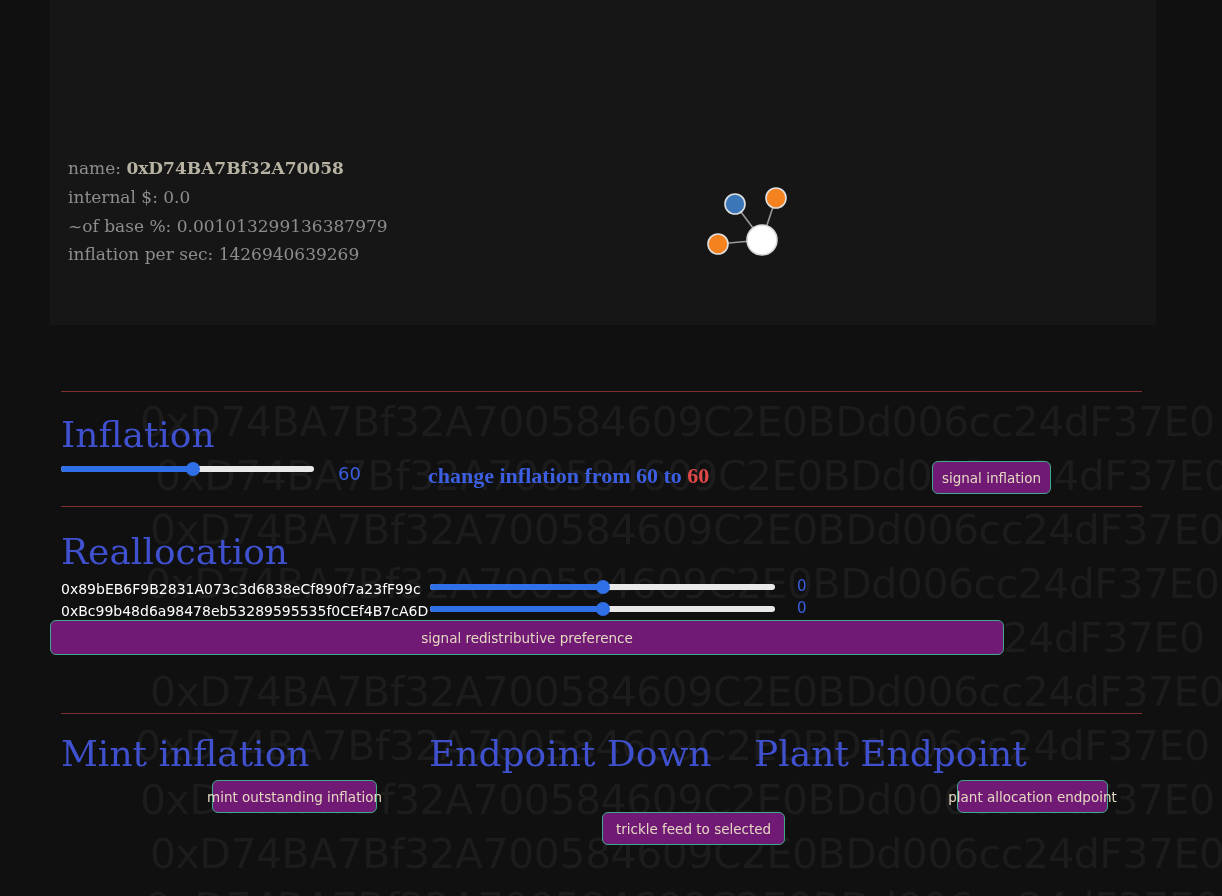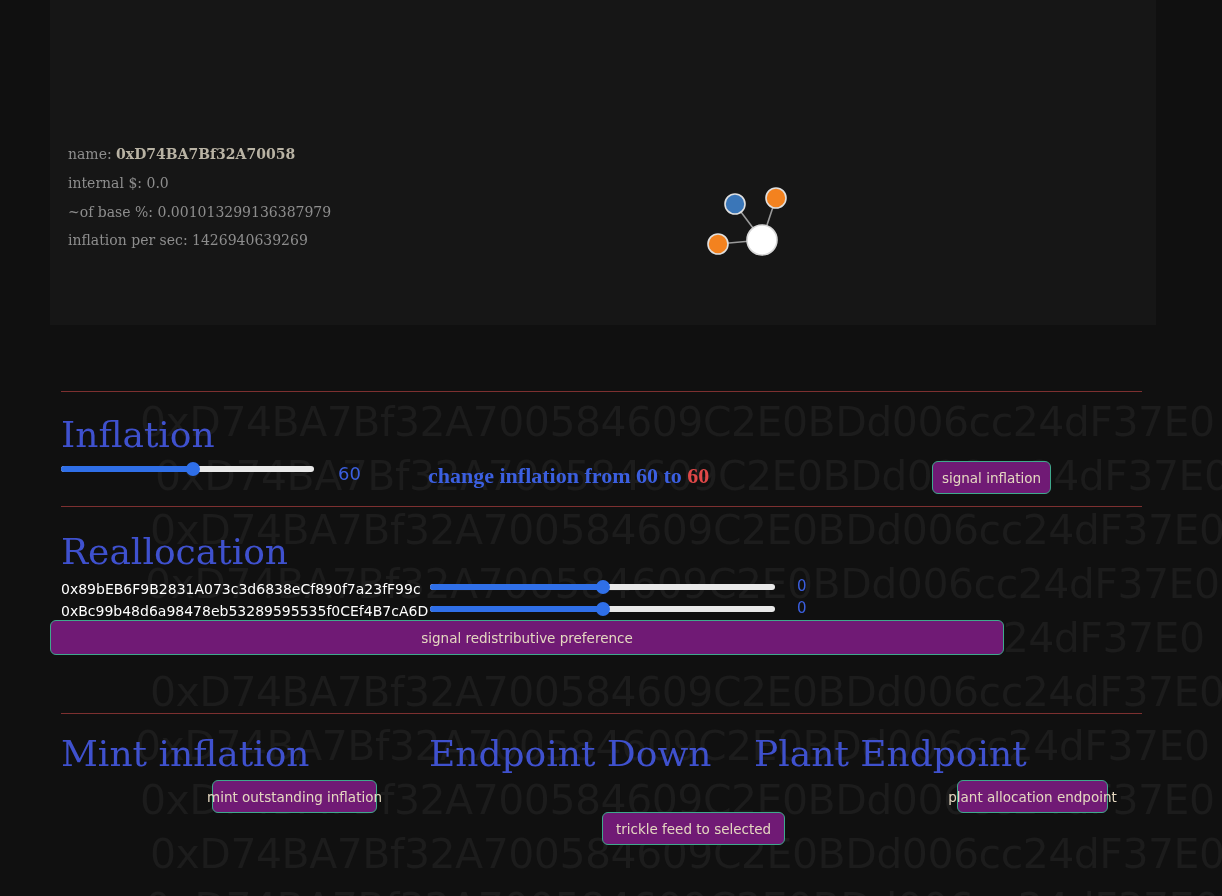--- a/index.html
+++ b/index.html
@@ -43,23 +43,23 @@
     left: 50px;
     top: -24px;
     width: 1106px;
     height: 349px;
     background: #161616;
     z-index: 1;
   }
   #info-text {
     position: absolute;
     left: 18px;
-    top: 164px;
+    top: 178px;
     font-family: "DejaVu Serif", "Liberation Serif", serif;
-    font-size: 14px;
+    font-size: 17px;
     line-height: 28.8px;
     color: #8d8d8d;
   }
   #info-text .row { white-space: nowrap; }
   #info-text .name-val {
     color: #b9b3a4;
     font-weight: bold;
   }
 
   

